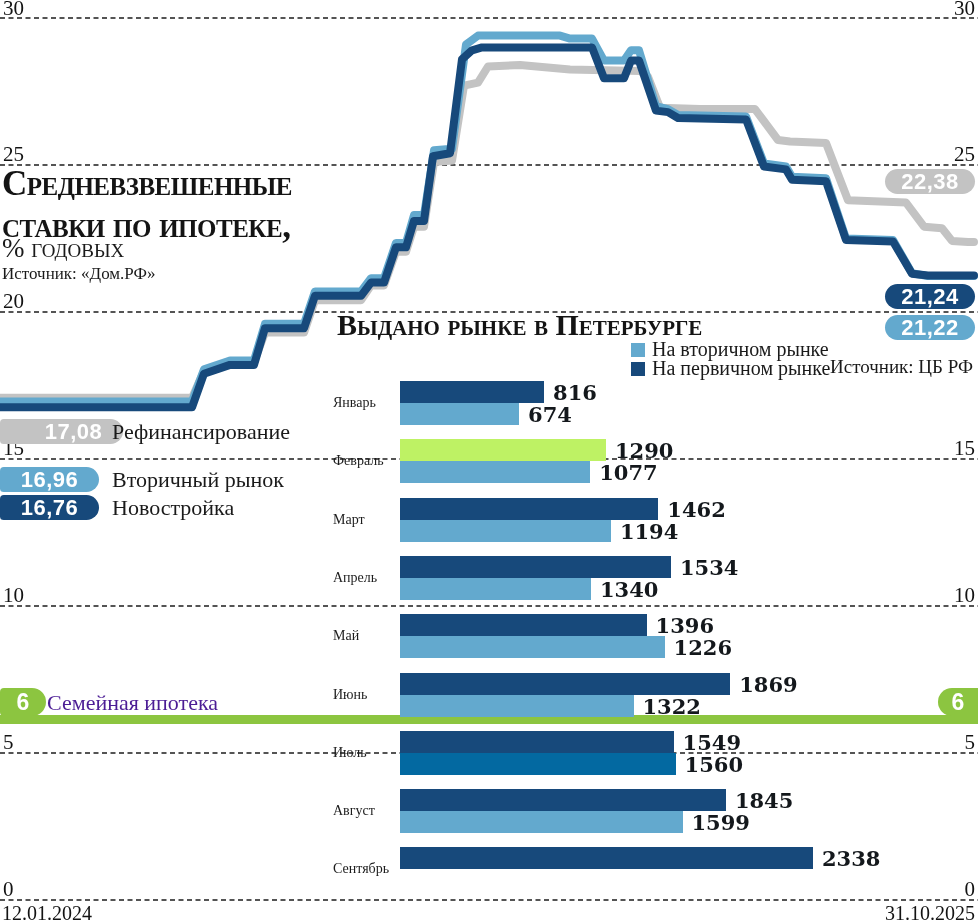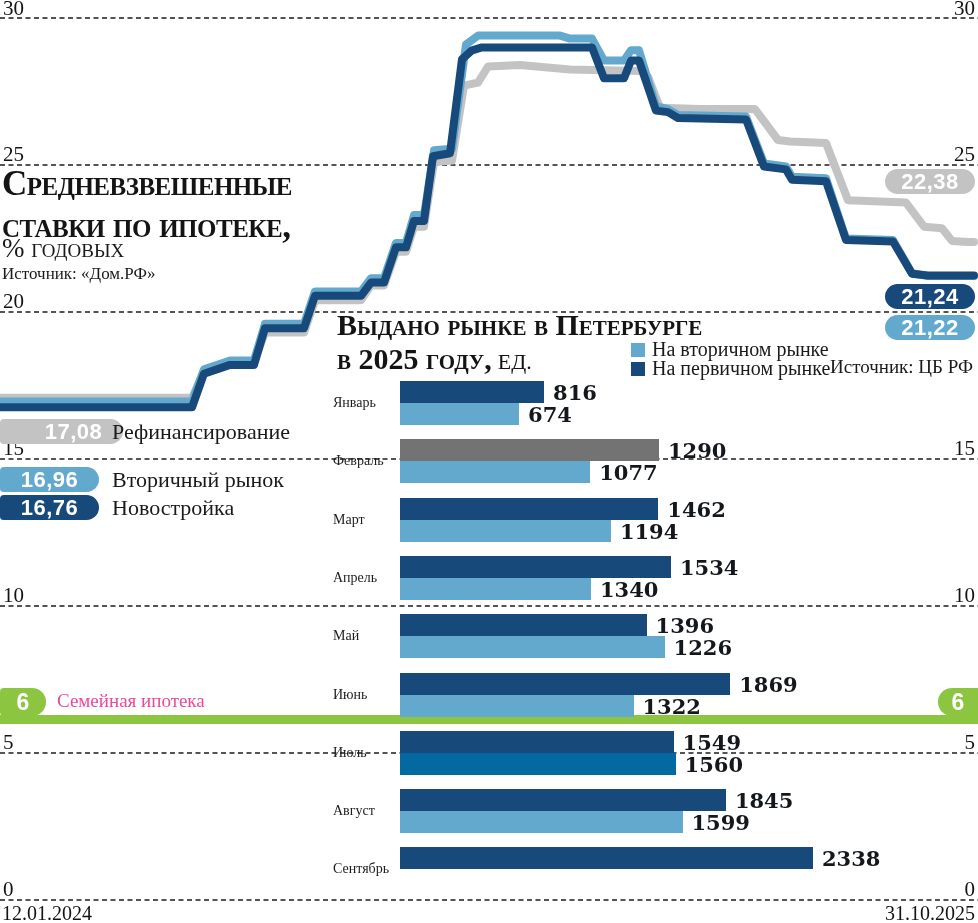--- a/index.html
+++ b/index.html
@@ -26,21 +26,21 @@
         font-family:"Liberation Sans",sans-serif;font-weight:bold;font-size:22px;line-height:25px;letter-spacing:.5px}
   .pill.l{left:0;width:99px;border-radius:4px 13px 13px 4px}
   .pill.r{right:3px;width:90px}
   .pill-lab{position:absolute;left:112px;font-size:22px;line-height:26px;color:#1a1a1a;white-space:nowrap}
   
   #green-line{position:absolute;left:0;top:715px;width:978px;height:9px}
   .gbadge{position:absolute;top:688px;height:28px;color:#fff;text-align:center;
           font-family:"Liberation Sans",sans-serif;font-weight:bold;font-size:23px;line-height:28px}
   #gbadge-left{left:0;width:46px;border-radius:4px 14px 14px 4px}
   #gbadge-right{right:0;width:40px;border-radius:14px 0 0 14px}
-  #family-label{position:absolute;left:57px;top:690px;font-size:19px;color:#ec4899;white-space:nowrap}
+  #family-label{position:absolute;left:47px;top:690px;font-size:22px;color:#4c1d95;white-space:nowrap}
   
   #bar-rows{position:absolute;left:333px;top:381px;width:645px;height:530px}
   .bar-row{position:absolute;left:0;width:100%;height:44px}
   .bar-row .month{position:absolute;left:0;top:0;height:44px;display:flex;align-items:center;
                   font-size:14px;color:#1c1c1c;white-space:nowrap}
   .bar-row .bars{position:absolute;left:67px;top:0;width:578px}
   .bar{position:relative;height:22px}
   .bar .val{position:absolute;left:100%;margin-left:9px;top:50%;transform:translateY(-50%);
             font-family:"DejaVu Serif",serif;font-weight:bold;font-size:21px;color:#14181c;white-space:nowrap}
   
@@ -104,23 +104,20 @@
   <div class="pill r" style="top: 284px; background: rgb(23, 73, 123);">21,24</div>
   <div class="pill r" style="top: 315px; background: rgb(99, 169, 206);">21,22</div>
 
   <div id="green-line" style="background: rgb(140, 197, 64);"></div>
   <div id="gbadge-left" class="gbadge" style="background: rgb(140, 197, 64);">6</div>
   <div id="gbadge-right" class="gbadge" style="background: rgb(140, 197, 64);">6</div>
   <div id="family-label">Семейная ипотека</div>
 
   <div id="bar-title">
     <div>Выдано рынке в Петербурге</div>
-    <div>
-      <span>в 2025 году,</span><span class="unit">ЕД.</span>
-    </div>
   </div>
 
   <div id="legend">
     <div class="lrow">
       <span class="sw" style="background: rgb(99, 169, 206);"></span>
       <span>На вторичном рынке</span>
     </div>
     <div class="lrow">
       <span class="sw" style="background: rgb(23, 73, 123);"></span>
       <span>На первичном рынке</span>
@@ -137,21 +134,21 @@
         </div>
         <div class="bar" style="width: 119.1px; background: rgb(99, 169, 206);">
           <span class="val">674</span>
         </div>
       </div>
     </div>
 
     <div class="bar-row" style="top: 58.3px;">
       <span class="month">Февраль</span>
       <div class="bars">
-        <div class="bar" style="width: 259px; background: #737373;">
+        <div class="bar" style="width: 206px; background: #bef264;">
           <span class="val">1290</span>
         </div>
         <div class="bar" style="width: 190.2px; background: rgb(99, 169, 206);">
           <span class="val">1077</span>
         </div>
       </div>
     </div>
 
     <div class="bar-row" style="top: 116.6px;">
       <span class="month">Март</span>

